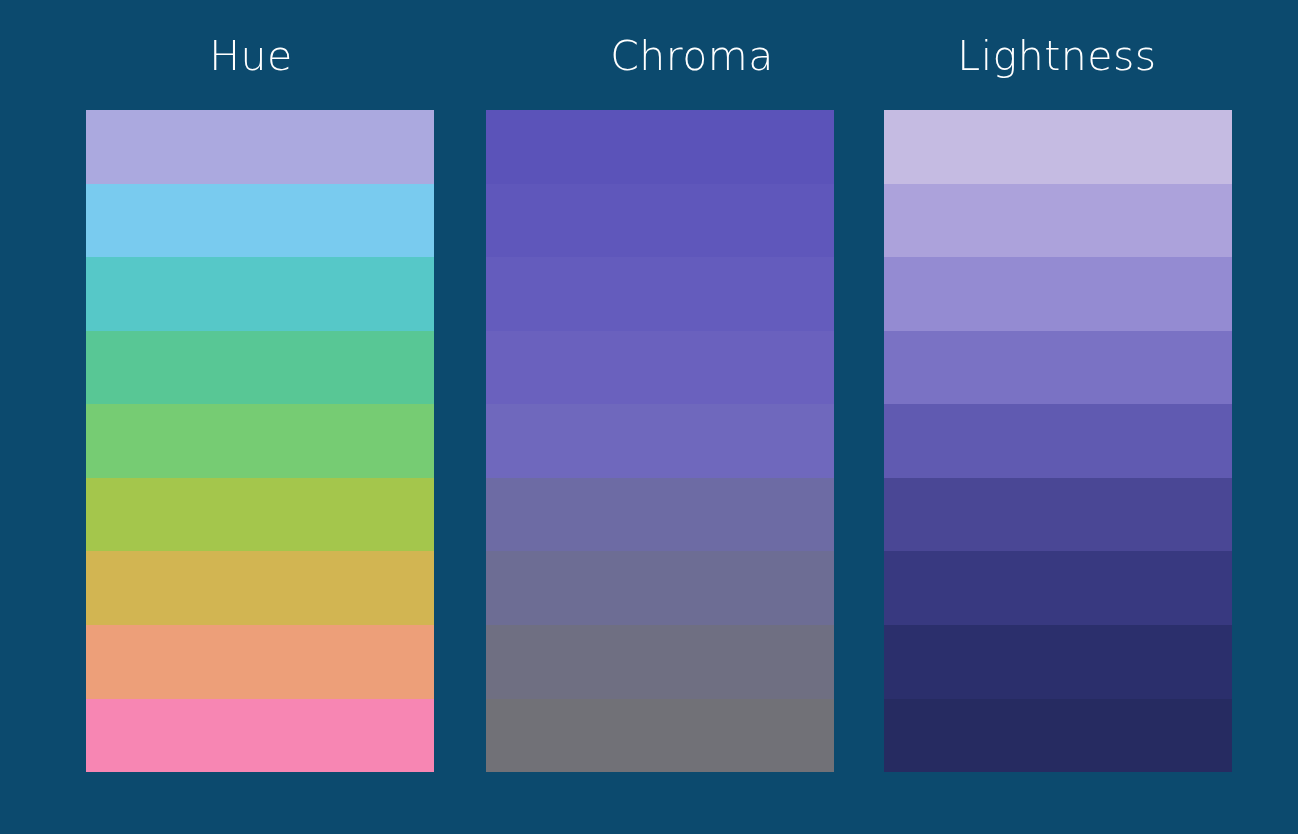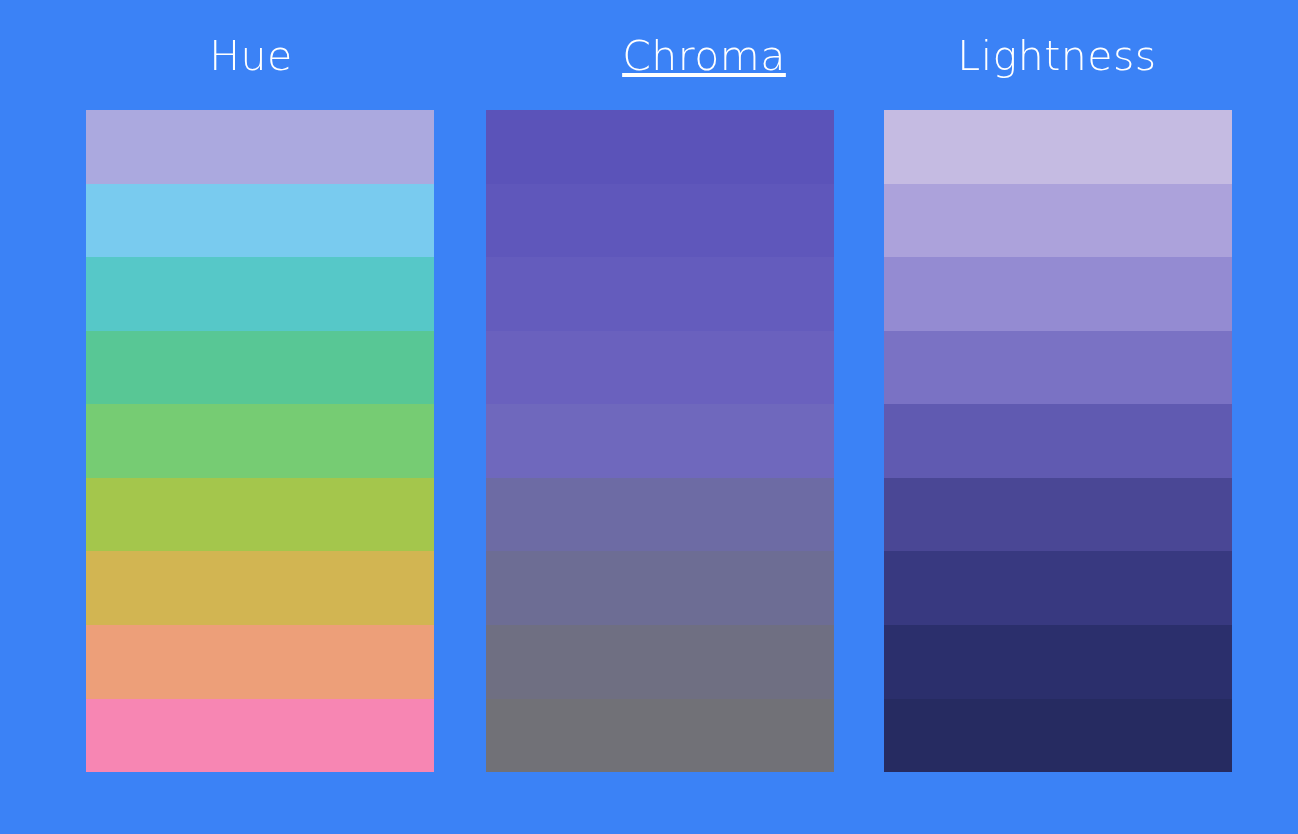--- a/index.html
+++ b/index.html
@@ -58,25 +58,25 @@
   }
   .swatch {
     flex: 1 1 0;
     width: 100%;
     display: block;
   }
 </style>
 </head>
 <body style="background: rgb(0, 0, 0);">
 
-<div id="figure" style="background: #3b82f6;">
+<div id="figure" style="background: #0c4a6e;">
 
   <div class="titles-row">
     <div class="col-title" style="color: rgb(255, 255, 255); left: -49px; width: 600px;">Hue</div>
-    <div class="col-title" style="color: rgb(255, 255, 255); left: 404px; width: 600px; text-decoration: underline;">Chroma</div>
+    <div class="col-title" style="color: rgb(255, 255, 255); left: 392px; width: 600px;">Chroma</div>
     <div class="col-title" style="color: rgb(255, 255, 255); left: 757px; width: 600px;">Lightness</div>
   </div>
 
   <div class="panel" style="left: 86px; width: 348px; background: rgb(255, 255, 255);">
       <div class="swatch" title="#ABA9DF" style="background: rgb(171, 169, 223);"></div>
       <div class="swatch" title="#79CBEF" style="background: rgb(121, 203, 239);"></div>
       <div class="swatch" title="#56C8C8" style="background: rgb(86, 200, 200);"></div>
       <div class="swatch" title="#58C795" style="background: rgb(88, 199, 149);"></div>
       <div class="swatch" title="#76CC73" style="background: rgb(118, 204, 115);"></div>
       <div class="swatch" title="#A4C64C" style="background: rgb(164, 198, 76);"></div>

